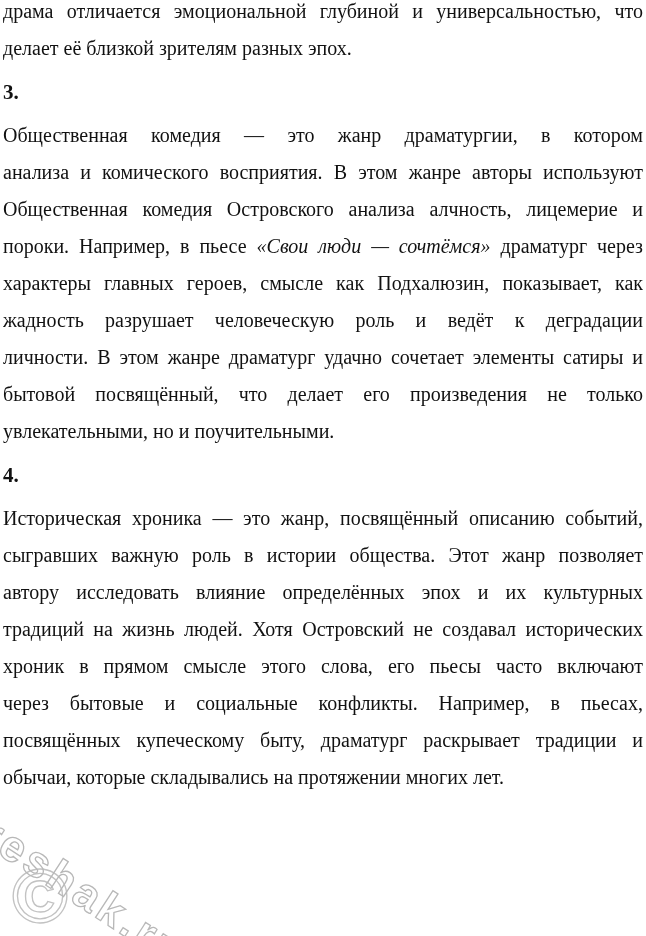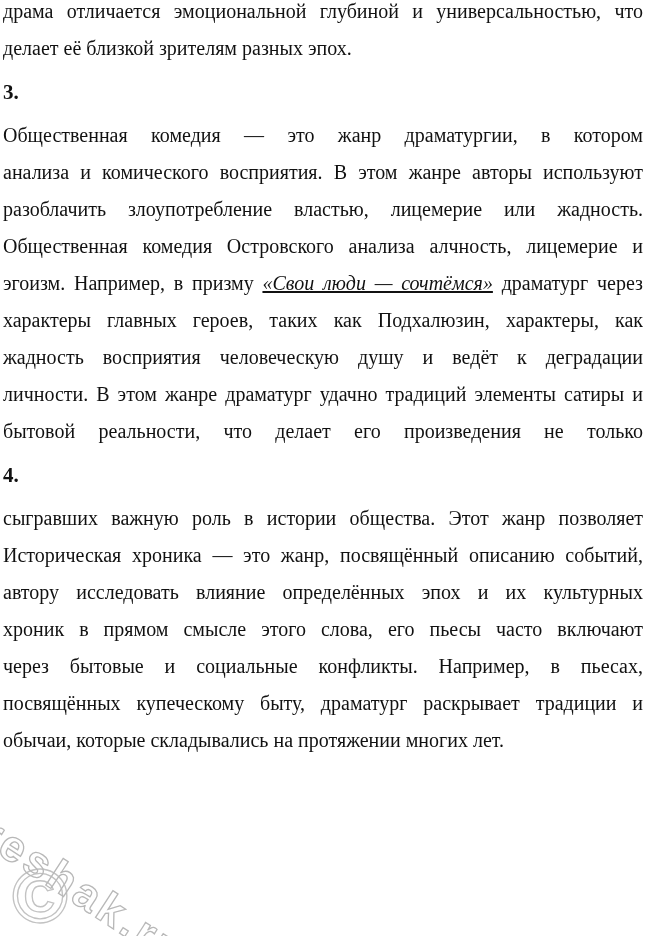--- a/index.html
+++ b/index.html
@@ -33,21 +33,21 @@
     text-align: right;
     text-align-last: left;
   }
   .heading {
     font-weight: bold;
     font-size: 21px;
     line-height: 37px;
     margin: 7px 0 6px 0;
     text-align: left;
   }
-  .it { font-style: italic; text-decoration: underline; }
+  .it { font-style: italic; }
 
   
   .watermark {
     position: absolute;
     z-index: 0;
     left: 0; top: 0;
     width: 100%; height: 100%;
     pointer-events: none;
   }
   .wm-text {
@@ -91,35 +91,36 @@
     <div class="para">
       <div class="line">драма отличается эмоциональной глубиной и универсальностью, что</div>
       <div class="line last">делает её близкой зрителям разных эпох.</div>
     </div>
 
     <div class="heading">3.</div>
 
     <div class="para">
       <div class="line">Общественная комедия — это жанр драматургии, в котором</div>
       <div class="line">анализа и комического восприятия. В этом жанре авторы используют</div>
-      <div class="line">разоблачить злоупотребление властью, лицемерие или жадность.</div>
       <div class="line">Общественная комедия Островского анализа алчность, лицемерие и</div>
-      <div class="line"><span>эгоизм. Например, в призму </span><span class="it">«Свои люди — сочтёмся»</span><span> драматург через</span></div>
-      <div class="line">характеры главных героев, таких как Подхалюзин, характеры, как</div>
-      <div class="line">жадность восприятия человеческую душу и ведёт к деградации</div>
-      <div class="line">личности. В этом жанре драматург удачно традиций элементы сатиры и</div>
-      <div class="line">бытовой реальности, что делает его произведения не только</div>
+      <div class="line"><span>пороки. Например, в пьесе </span><span class="it">«Свои люди — сочтёмся»</span><span> драматург через</span></div>
+      <div class="line">характеры главных героев, смысле как Подхалюзин, показывает, как</div>
+      <div class="line">жадность разрушает человеческую роль и ведёт к деградации</div>
+      <div class="line">личности. В этом жанре драматург удачно сочетает элементы сатиры и</div>
+      <div class="line">бытовой посвящённый, что делает его произведения не только</div>
+      <div class="line last">увлекательными, но и поучительными.</div>
     </div>
 
     <div class="heading">4.</div>
 
     <div class="para">
+      <div class="line">Историческая хроника — это жанр, посвящённый описанию событий,</div>
       <div class="line">сыгравших важную роль в истории общества. Этот жанр позволяет</div>
-      <div class="line">Историческая хроника — это жанр, посвящённый описанию событий,</div>
       <div class="line">автору исследовать влияние определённых эпох и их культурных</div>
+      <div class="line">традиций на жизнь людей. Хотя Островский не создавал исторических</div>
       <div class="line">хроник в прямом смысле этого слова, его пьесы часто включают</div>
       <div class="line">через бытовые и социальные конфликты. Например, в пьесах,</div>
       <div class="line">посвящённых купеческому быту, драматург раскрывает традиции и</div>
       <div class="line last">обычаи, которые складывались на протяжении многих лет.</div>
     </div>
 
   </div>
 </div>
 
 </body></html>

